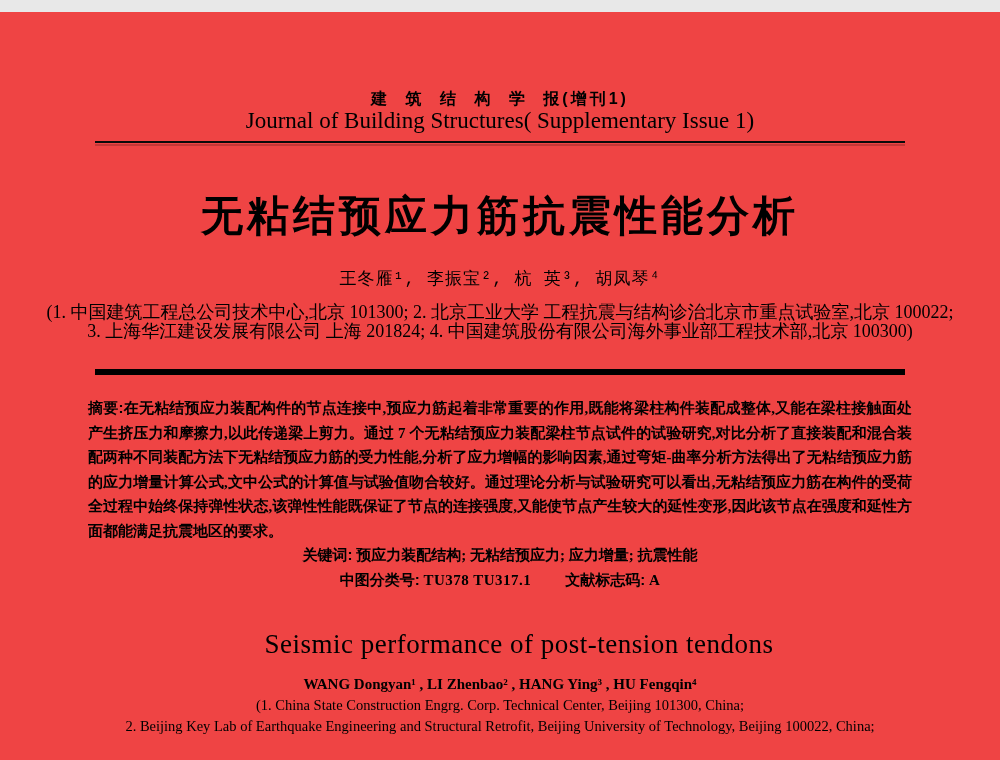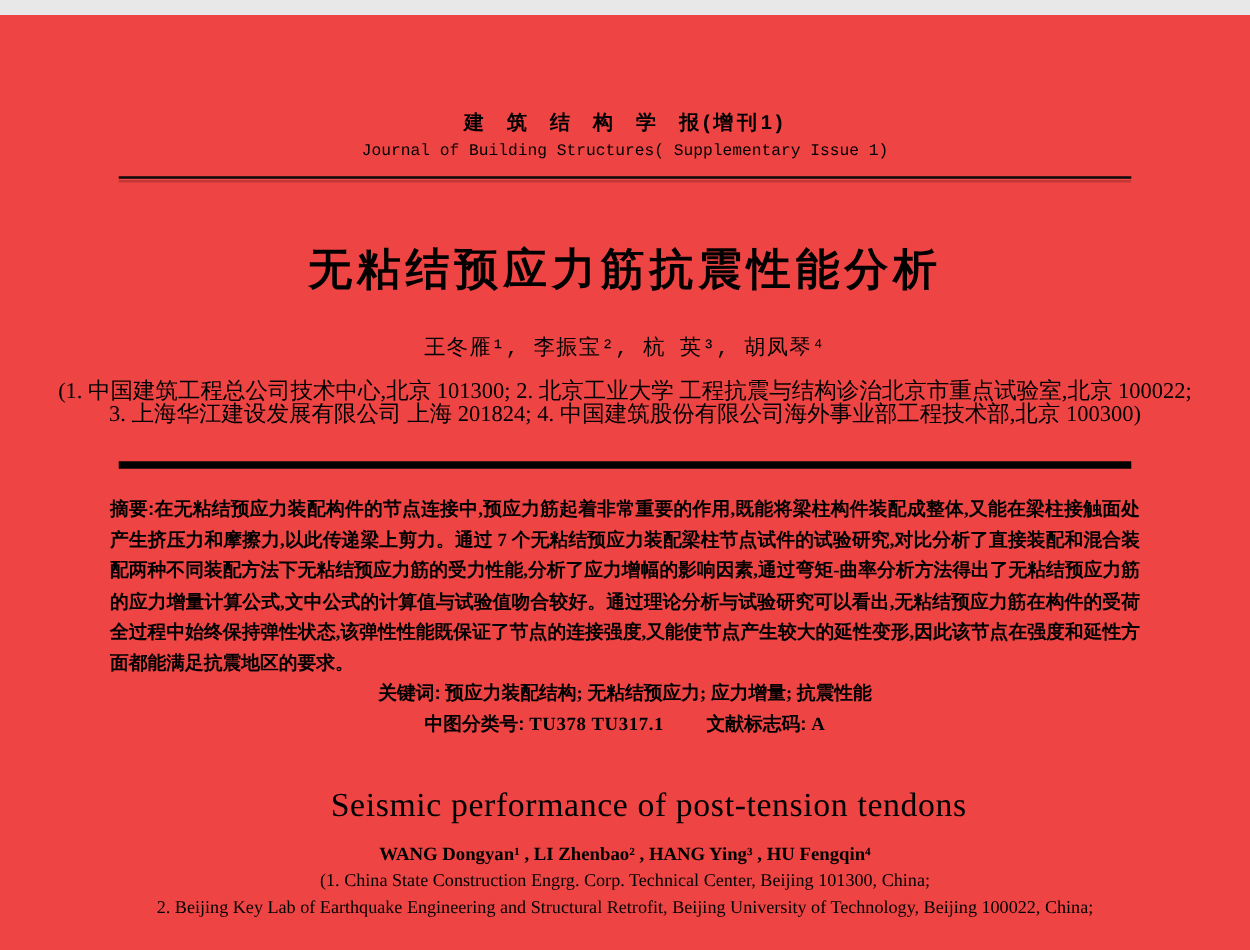--- a/index.html
+++ b/index.html
@@ -19,35 +19,35 @@
 
   .header-cn {
     font-family: "Liberation Sans", sans-serif;
     font-size: 16px;
     line-height: 18px;
     font-weight: 700;
     letter-spacing: 3px;
     word-spacing: 8px;
   }
   .header-en {
-    font-family: Liberation Mono, monospace;
-    font-size: 13px;
+    font-family: Liberation Serif, serif;
+    font-size: 23px;
     line-height: 22px;
     margin-top: 2px;
   }
   .rule-thin {
     width: 810px;
     height: 2px;
     background: #0a0a0a;
     margin: 9px auto 0 auto;
     box-shadow: 0 3px 0 rgba(0,0,0,0.18);
   }
   .cn-title {
     font-family: "Liberation Sans", sans-serif;
-    font-size: 35px;
+    font-size: 42px;
     line-height: 42px;
     font-weight: 700;
     letter-spacing: 4px;
     margin-top: 52px;
   }
   .cn-authors {
     font-size: 17px;
     line-height: 26px;
     margin-top: 30px;
     letter-spacing: 1px;

